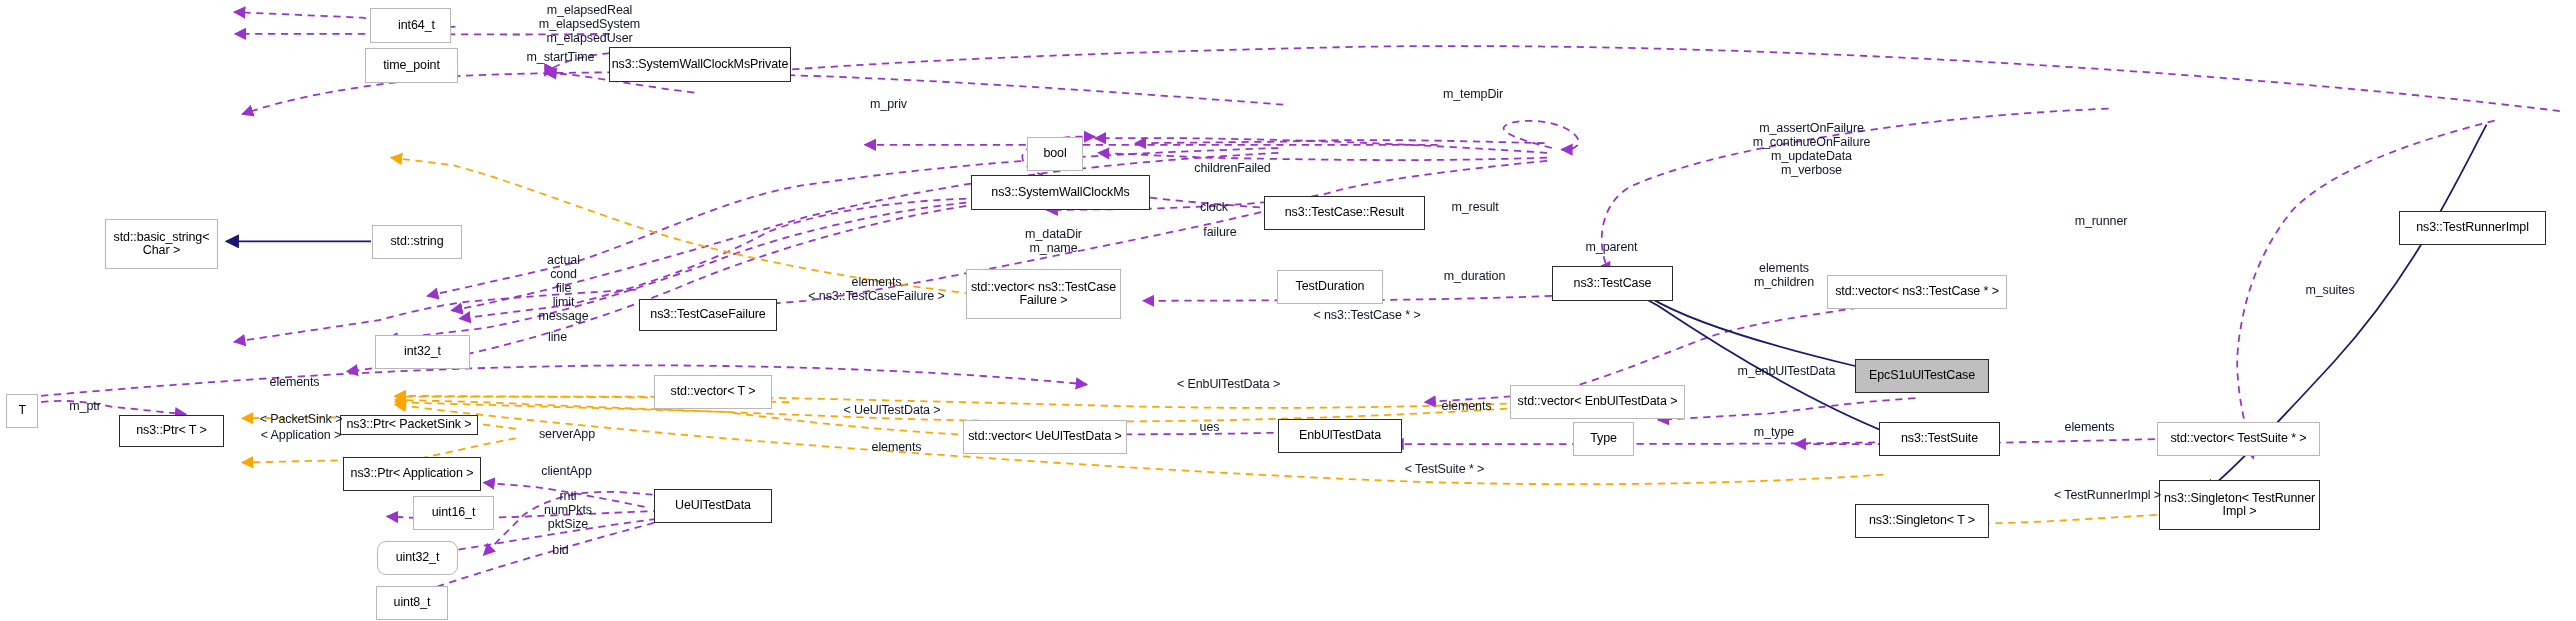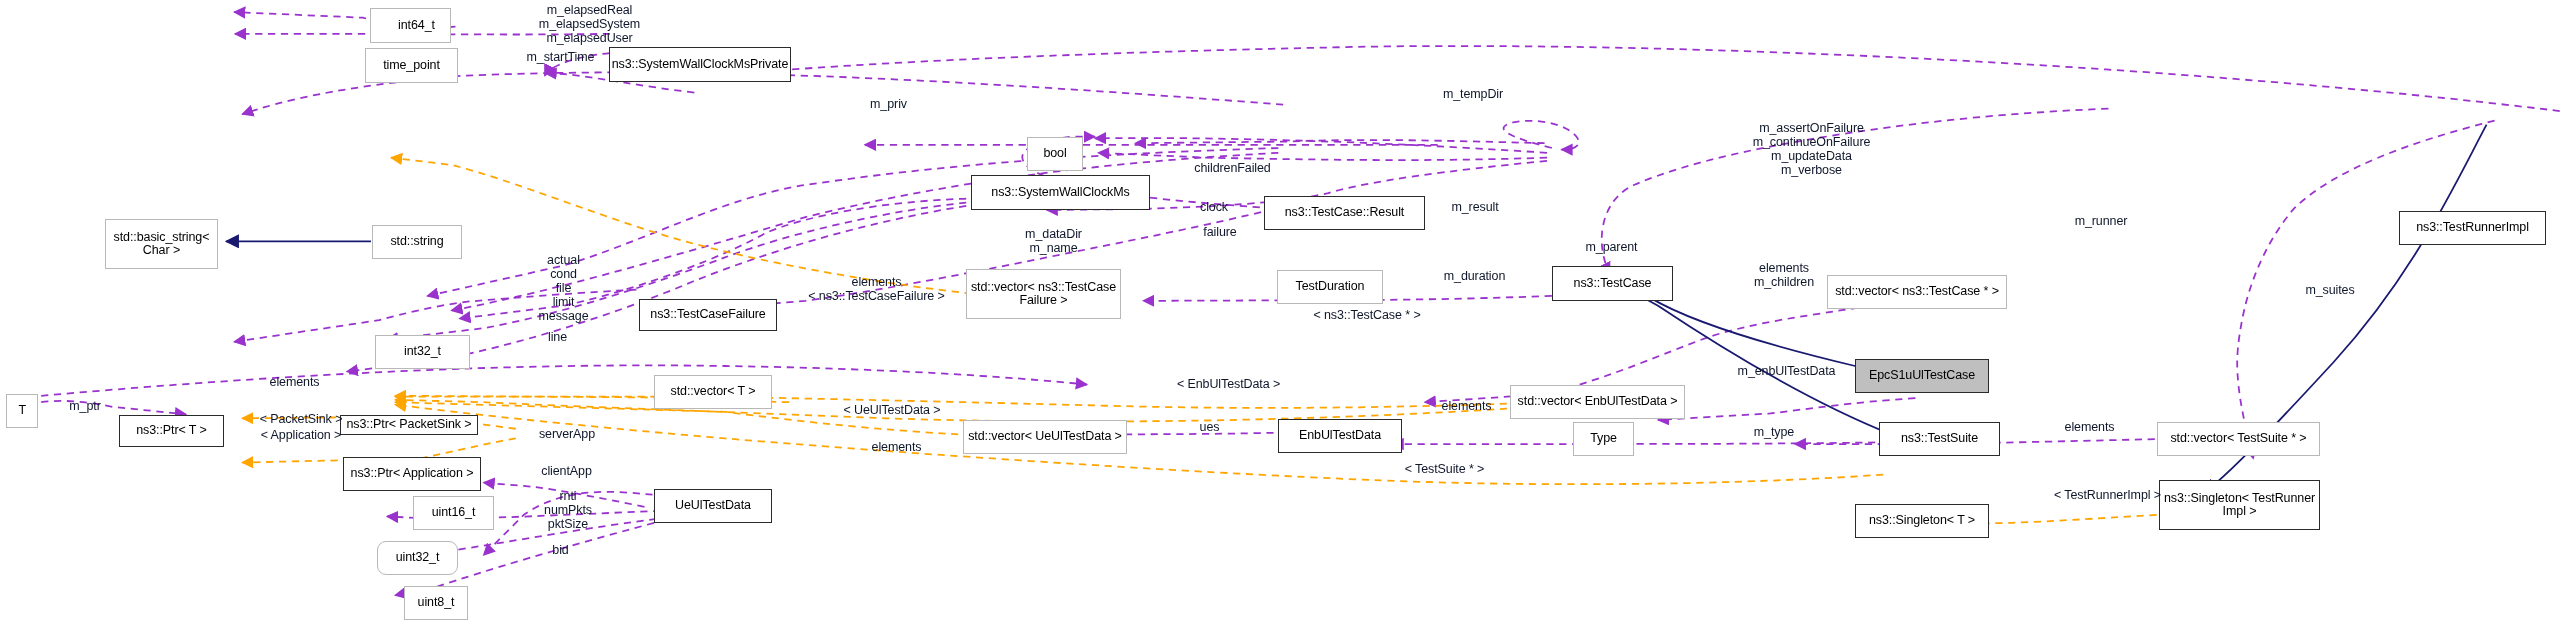--- a/index.html
+++ b/index.html
@@ -166,21 +166,21 @@
       <div class="node plain" style="left: 1573px; top: 422px; width: 61px; height: 34px;">Type</div>
       <div class="node klass" style="left: 1879px; top: 422px; width: 121px; height: 34px;">ns3::TestSuite</div>
       <div class="node plain" style="left: 2157px; top: 422px; width: 163px; height: 34px;">std::vector&lt; TestSuite * &gt;</div>
       <div class="node klass" style="left: 343px; top: 457px; width: 138px; height: 34px;">ns3::Ptr&lt; Application &gt;</div>
       <div class="node klass" style="left: 2159px; top: 480px; width: 161px; height: 50px;">ns3::Singleton&lt; TestRunner
 Impl &gt;</div>
       <div class="node plain" style="left: 377px; top: 496px; width: 81px; height: 34px; margin-left: 36px;">uint16_t</div>
       <div class="node klass" style="left: 654px; top: 489px; width: 118px; height: 34px;">UeUlTestData</div>
       <div class="node klass" style="left: 1855px; top: 504px; width: 134px; height: 34px;">ns3::Singleton&lt; T &gt;</div>
       <div class="node plain" style="left: 377px; top: 541px; width: 81px; height: 34px; border-radius: 9px;">uint32_t</div>
-      <div class="node plain" style="left: 404px; top: 586px; width: 64px; height: 34px;">uint8_t</div>
+      <div class="node plain" style="left: 376px; top: 586px; width: 72px; height: 34px;">uint8_t</div>
     </div>
   <div id="labels-layer">
       <div class="edge-label" style="left: 493px; top: 3.2px; width: 193px;">m_elapsedReal
 m_elapsedSystem
 m_elapsedUser</div>
       <div class="edge-label" style="left: 504px; top: 50px; width: 113px;">m_startTime</div>
       <div class="edge-label" style="left: 1423px; top: 87px; width: 100px;">m_tempDir</div>
       <div class="edge-label" style="left: 853px; top: 97px; width: 71px;">m_priv</div>
       <div class="edge-label" style="left: 1702px; top: 121px; width: 219px;">m_assertOnFailure
 m_continueOnFailure

